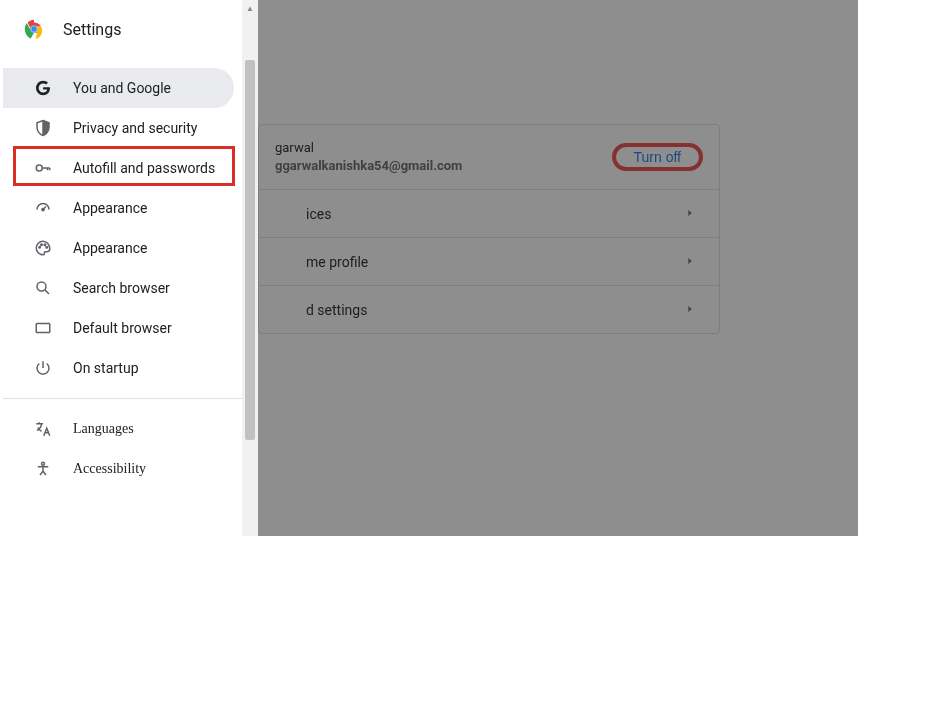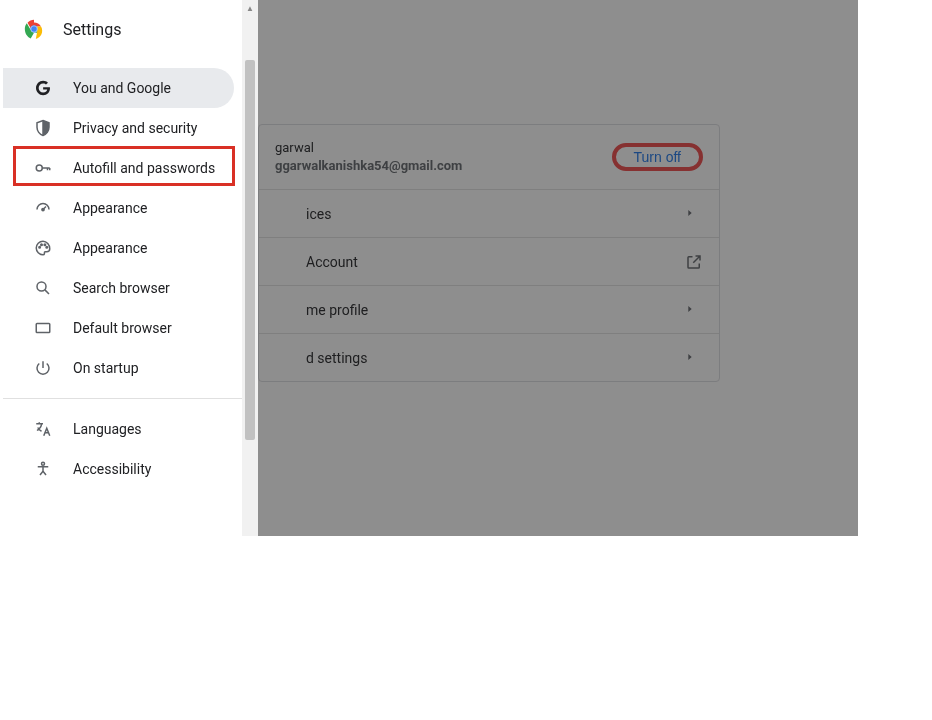--- a/index.html
+++ b/index.html
@@ -140,21 +140,21 @@
               <path d="M12 3v9"></path>
               <path d="M7 6a8 8 0 1 0 10 0"></path>
             </svg>
         </span>
         <span class="nav-label">On startup</span>
       </div>
     </div>
 
     <div class="divider"></div>
 
-    <div class="nav" style="padding-top:0;">
+    <div class="nav" style="padding-top:0;font-family:Liberation Serif, serif;">
       <div class="nav-item">
         <span class="nav-icon">
           <svg viewBox="0 0 24 24" width="18" height="18" fill="none" stroke="currentColor" stroke-width="2">
               <path d="M3 5h9M7 3v2M10 5c0 3-3 7-6 9M5 10c1 2 3 4 5 5M13 21l4-10 4 10M14.5 17h5"></path>
             </svg>
         </span>
         <span class="nav-label">Languages</span>
       </div>
       <div class="nav-item">
         <span class="nav-icon">
@@ -186,28 +186,20 @@
       </div>
       <div class="card-row">
         <span class="row-label">ices</span>
         <span class="row-icon">
           <svg viewBox="0 0 24 24" width="10" height="10" fill="currentColor">
               <path d="M8 5l8 7-8 7z"></path>
             </svg>
         </span>
       </div>
       <div class="card-row">
-        <span class="row-label">Account</span>
-        <span class="row-icon">
-          <svg viewBox="0 0 24 24" width="18" height="18" fill="none" stroke="currentColor" stroke-width="2">
-              <path d="M14 4h6v6M20 4l-9 9M19 14v5a1 1 0 0 1-1 1H5a1 1 0 0 1-1-1V6a1 1 0 0 1 1-1h5"></path>
-            </svg>
-        </span>
-      </div>
-      <div class="card-row">
         <span class="row-label">me profile</span>
         <span class="row-icon">
           <svg viewBox="0 0 24 24" width="10" height="10" fill="currentColor">
               <path d="M8 5l8 7-8 7z"></path>
             </svg>
         </span>
       </div>
       <div class="card-row">
         <span class="row-label">d settings</span>
         <span class="row-icon">

